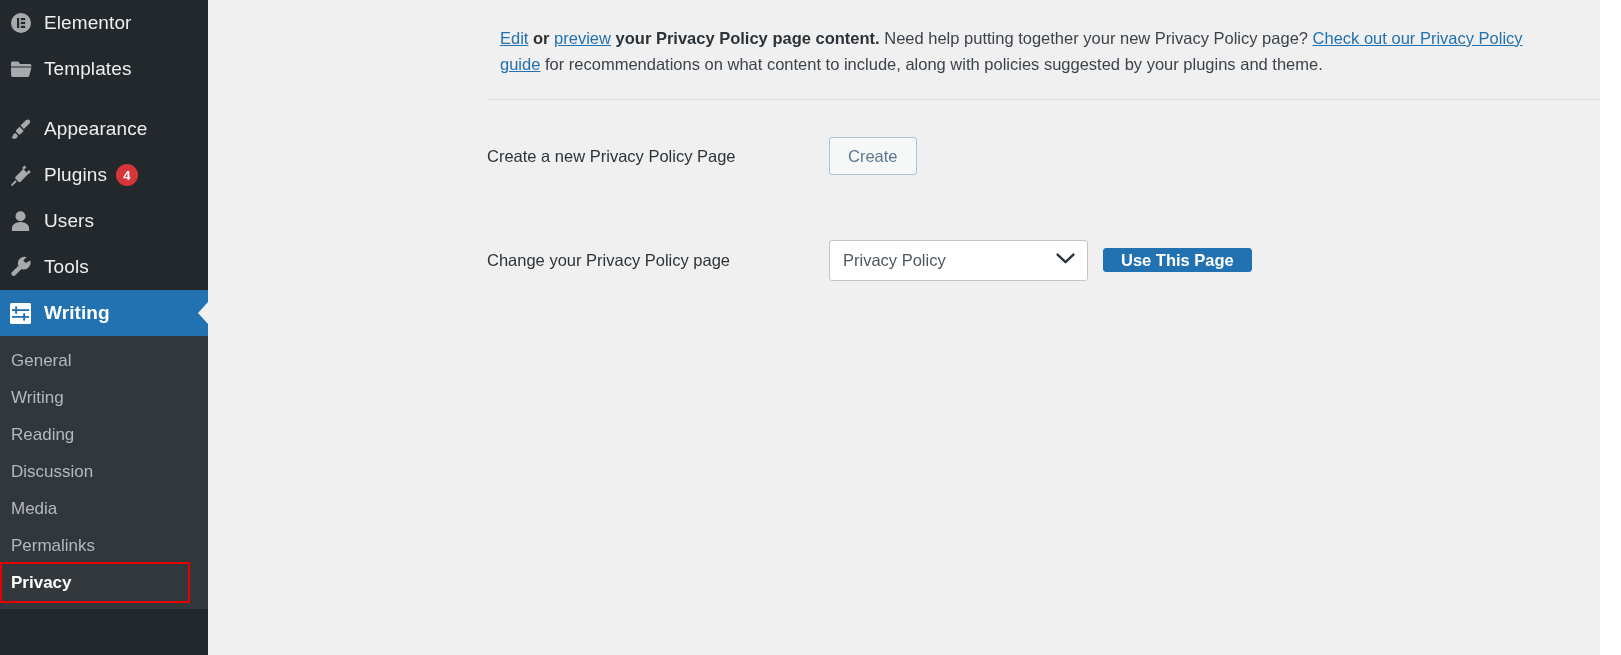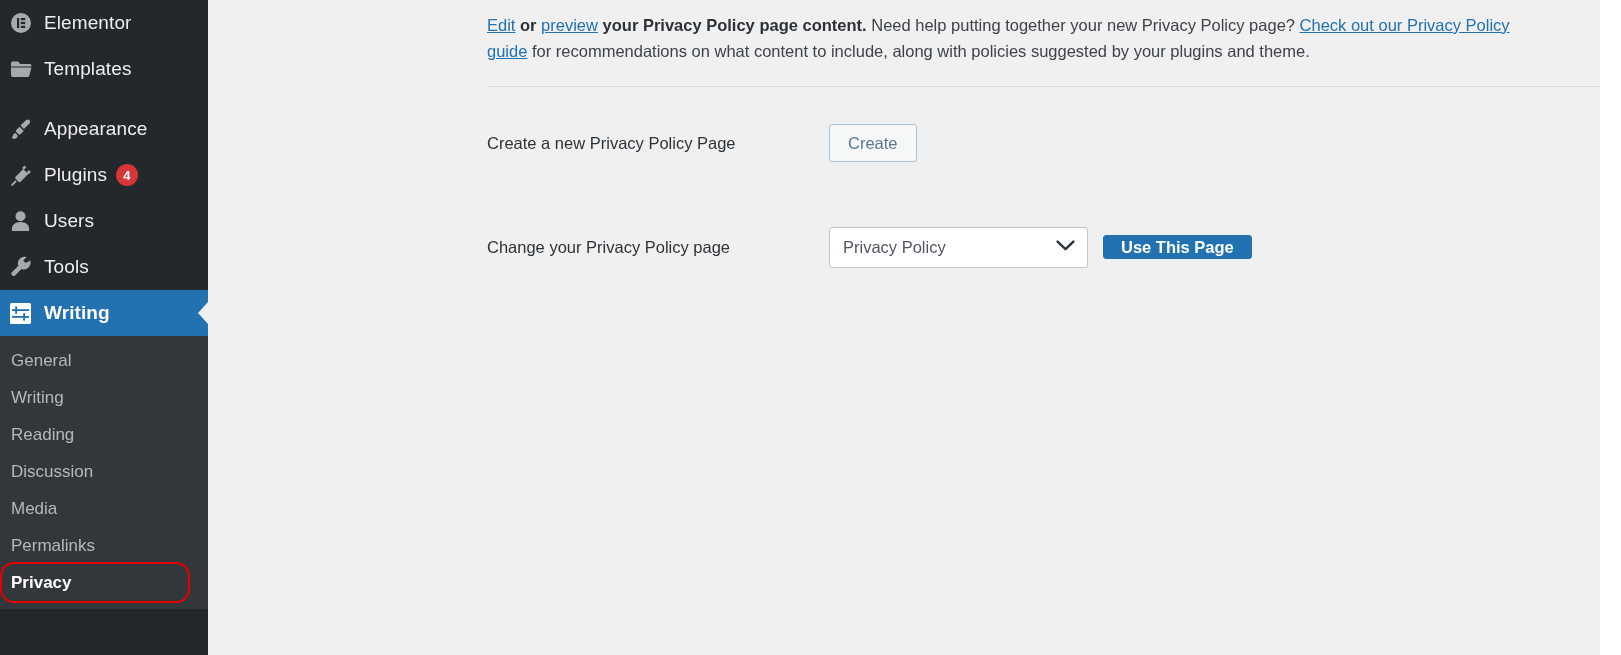--- a/index.html
+++ b/index.html
@@ -100,40 +100,39 @@
   .submenu-item.current {
     color: #ffffff;
     font-weight: 700;
   }
   .submenu-item.highlighted {
     outline: 2px solid #e60000;
     outline-offset: 0;
     width: 186px;
     margin-left: 2px;
     padding-left: 9px;
-    border-radius: 12px;
   }
 
   
   #main {
     position: absolute;
     left: 208px; top: 0;
     width: 1392px;
     height: 655px;
     background: #f0f0f1;
     overflow: hidden;
   }
   #content-inner {
     position: absolute;
     left: 279px;
     top: 0;
     width: 1114px;
   }
   .intro {
-    margin: 0;
+    margin: 13px;
     padding-top: 12px;
     width: 1050px;
     font-size: 16.5px;
     line-height: 26px;
     color: #3c434a;
   }
   .intro b { font-weight: 700; color: #2c3338; }
   .intro a {
     color: #2271b1;
     text-decoration: underline;

